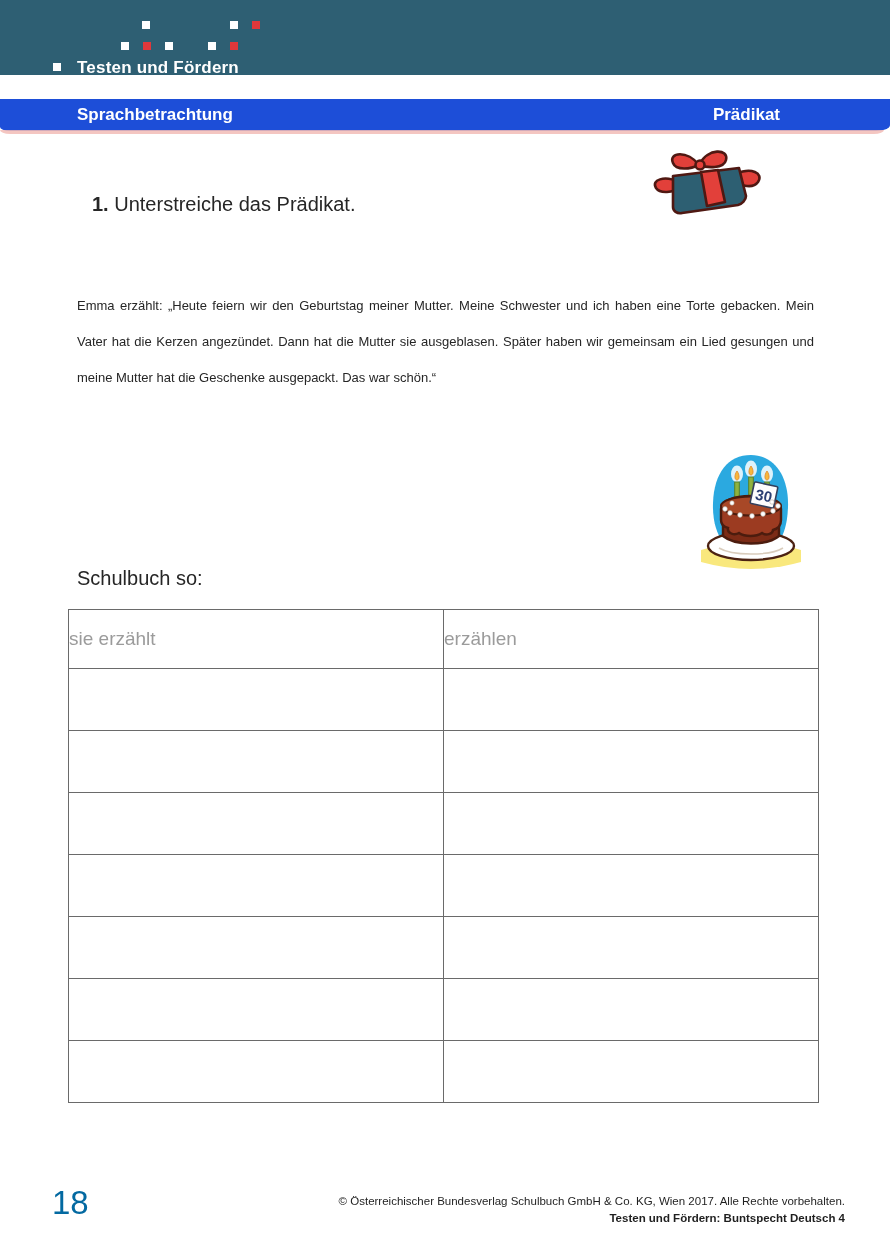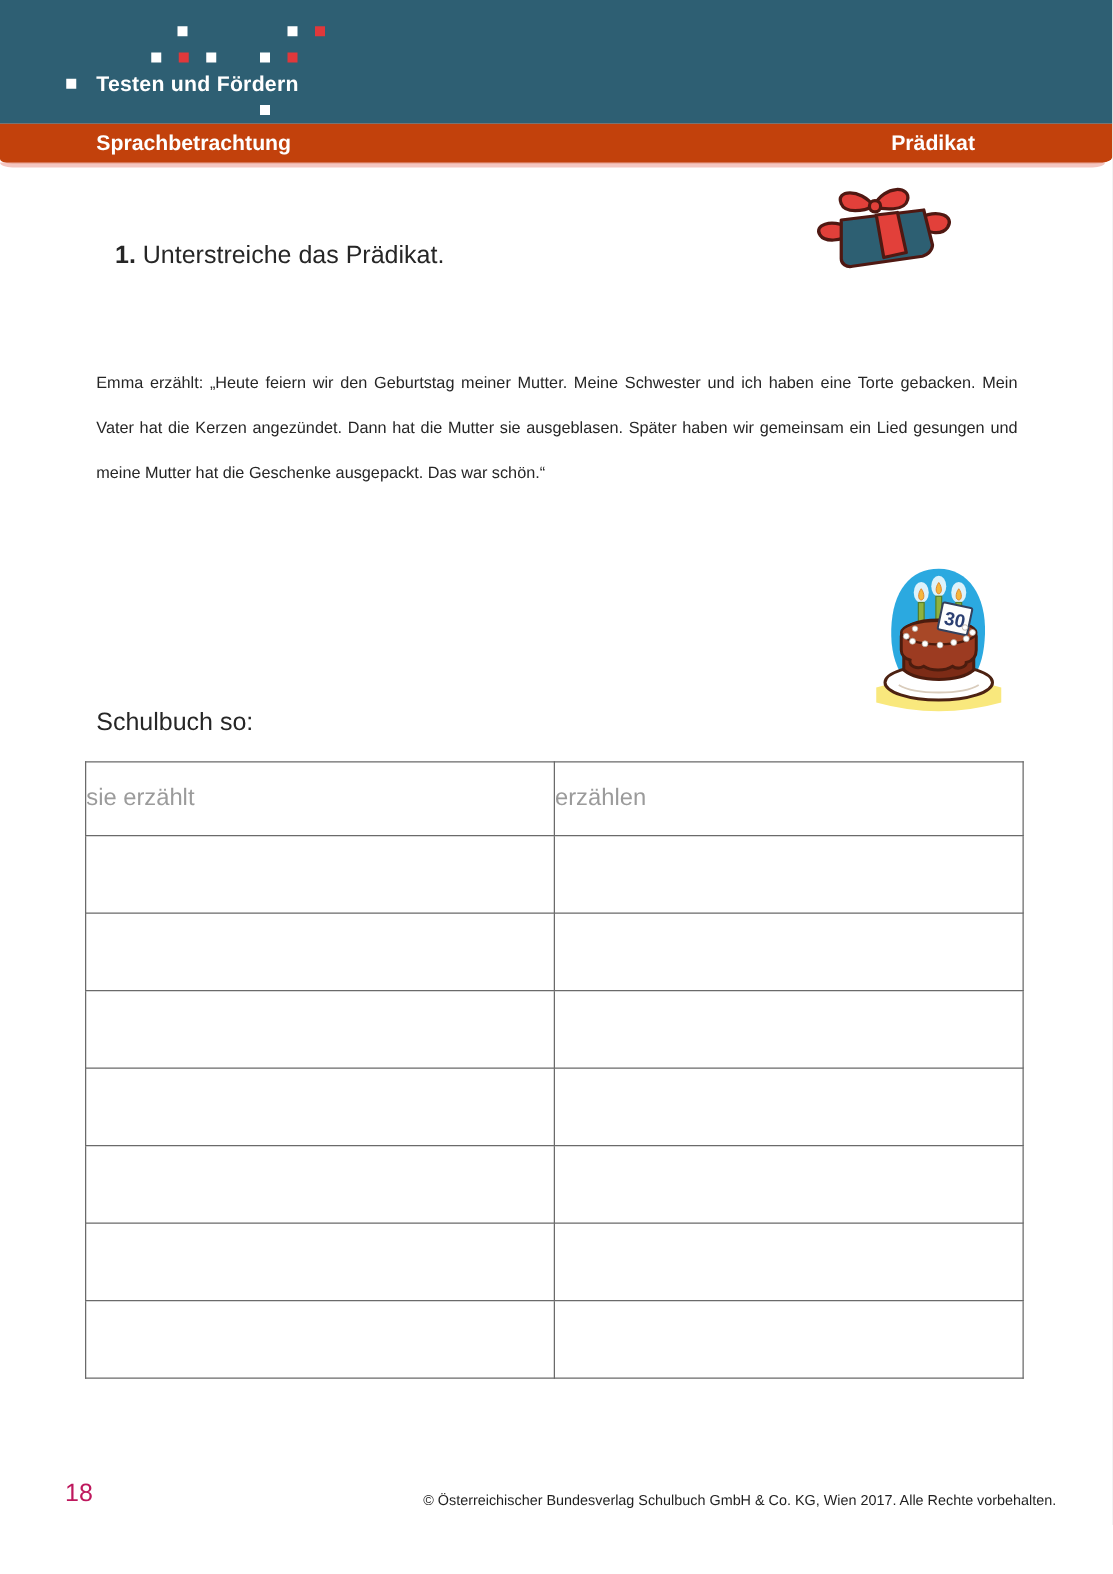--- a/index.html
+++ b/index.html
@@ -5,27 +5,27 @@
   * { margin: 0; padding: 0; box-sizing: border-box; }
   html, body { background: #e9e9e9; }
   body { font-family: "Liberation Sans", "DejaVu Sans", sans-serif; }
   .page {
     position: relative; width: 890px; height: 1259px;
     background: #ffffff; margin: 0 auto; overflow: hidden;
   }
 
   
   .band-teal {
-    position: absolute; left: 0; top: 0; width: 890px; height: 99px;
+    position: absolute; left: 0; top: 0; width: 890px; height: 75px;
     background: #2E5F73;
     padding-left: 13px;
   }
   .band-red {
     position: absolute; left: 0; top: 99px; width: 890px; height: 32px;
-    background: #c2410c;
+    background: #1d4ed8;
     border-radius: 0 0 14px 10px / 0 0 6px 4px;
   }
   .band-red::after {
     content: ""; position: absolute; left: 0; right: 6px; bottom: -3px; height: 4px;
     background: #F2BCB6; border-radius: 0 0 10px 10px / 0 0 4px 4px; opacity: .85;
   }
   .band-label { position: absolute; top: 0; line-height: 32px; color: #ffffff;
     font-size: 17px; font-weight: bold; }
   .band-label.left { left: 77px; }
   .band-label.right { right: 110px; margin-left: 40px; }
@@ -63,21 +63,21 @@
     height: 59px; text-align: left; vertical-align: middle;
     color: #9b9b9b; font-size: 19px;
   }
   .gtable tr.blank td { height: 62px; }
 
   
   .gift-icon { position: absolute; left: 645px; top: 140px; width: 120px; height: 80px; }
   .cake-icon { position: absolute; left: 697px; top: 449px; width: 108px; height: 128px; }
 
   
-  .page-number { position: absolute; left: 52px; top: 1184px; font-size: 20px; color: #be185d; }
+  .page-number { position: absolute; left: 52px; top: 1184px; font-size: 33px; color: #0369a1; }
   .imprint { position: absolute; right: 45px; top: 1193px; text-align: right;
     font-size: 11.5px; line-height: 17px; color: #1f1f1f; margin-left: 24px; }
   .imprint .series { font-weight: bold; }
 </style>
 </head>
 <body>
 
 <div class="page">
 
   <div class="band-teal">
@@ -195,15 +195,16 @@
         <tr class="blank">
           <td></td>
           <td></td>
         </tr>
       </tbody>
   </table>
 
   <div class="page-number">18</div>
   <div class="imprint">
     <div>© Österreichischer Bundesverlag Schulbuch GmbH &amp; Co. KG, Wien 2017. Alle Rechte vorbehalten.</div>
+    <div class="series">Testen und Fördern: Buntspecht Deutsch 4</div>
   </div>
 
 </div>
 
 </body></html>

